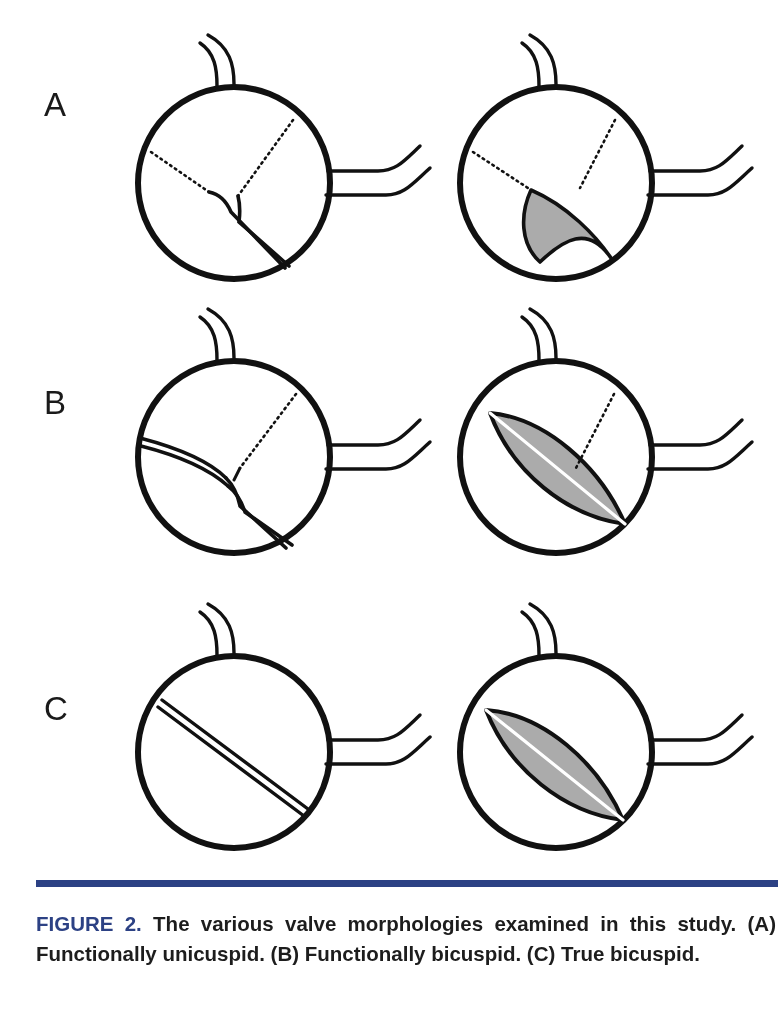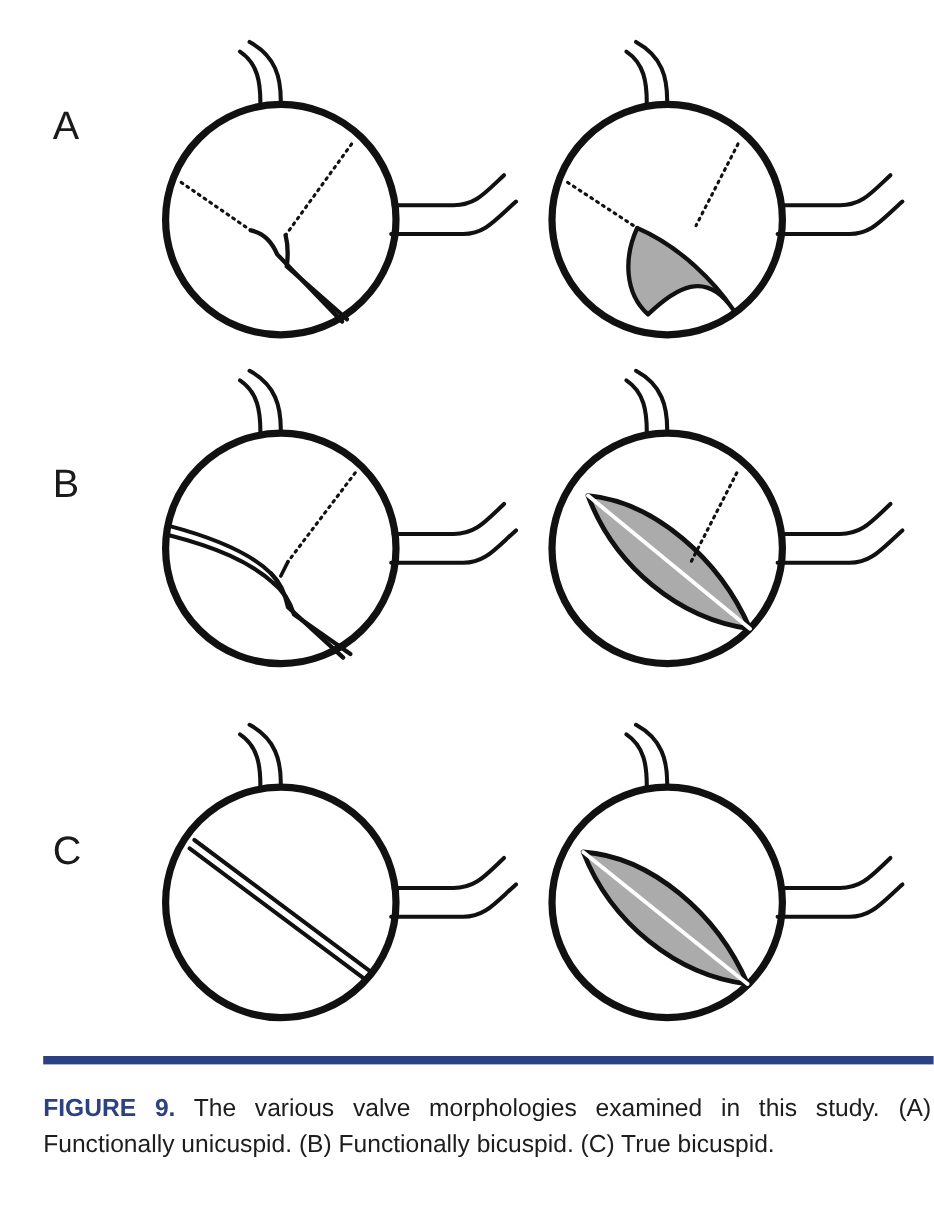--- a/index.html
+++ b/index.html
@@ -70,21 +70,21 @@
     width: 740px;
     margin: 0;
     hyphens: none;
   }
   #caption-text .fig-no {
     color: #2c4184;
     font-weight: 700;
   }
   #caption-text .fig-body {
     color: #1d1d1d;
-    font-weight: 400;
+    font-weight: 700;
   }
 </style>
 </head>
 <body>
 
 <div id="figure-root">
 
   <div class="panel-label" id="label-a">A</div>
   <div class="panel-label" id="label-b">B</div>
   <div class="panel-label" id="label-c">C</div>
@@ -195,16 +195,16 @@
       </g>
 
       <path d="M 486,710 C 543,714 598,762 623,820 C 564,813 509,769 486,710 Z" fill="#ababab" stroke="#111111" stroke-width="4" stroke-linejoin="round"></path>
 
       <path d="M 486,710 L 623,820" fill="none" stroke="#ffffff" stroke-width="3.2" stroke-linecap="round"></path>
     </g>
   </svg>
 
   <div id="caption-block">
     <div id="caption-rule"></div>
-    <p id="caption-text"><span class="fig-no">FIGURE 9.</span><span class="fig-body"> The various valve morphologies examined in this study. (A) Functionally unicuspid. (B) Functionally bicuspid. (C) True bicuspid.</span></p>
+    <p id="caption-text"><span class="fig-no">FIGURE 2.</span><span class="fig-body"> The various valve morphologies examined in this study. (A) Functionally unicuspid. (B) Functionally bicuspid. (C) True bicuspid.</span></p>
   </div>
 
 </div>
 
 </body></html>

